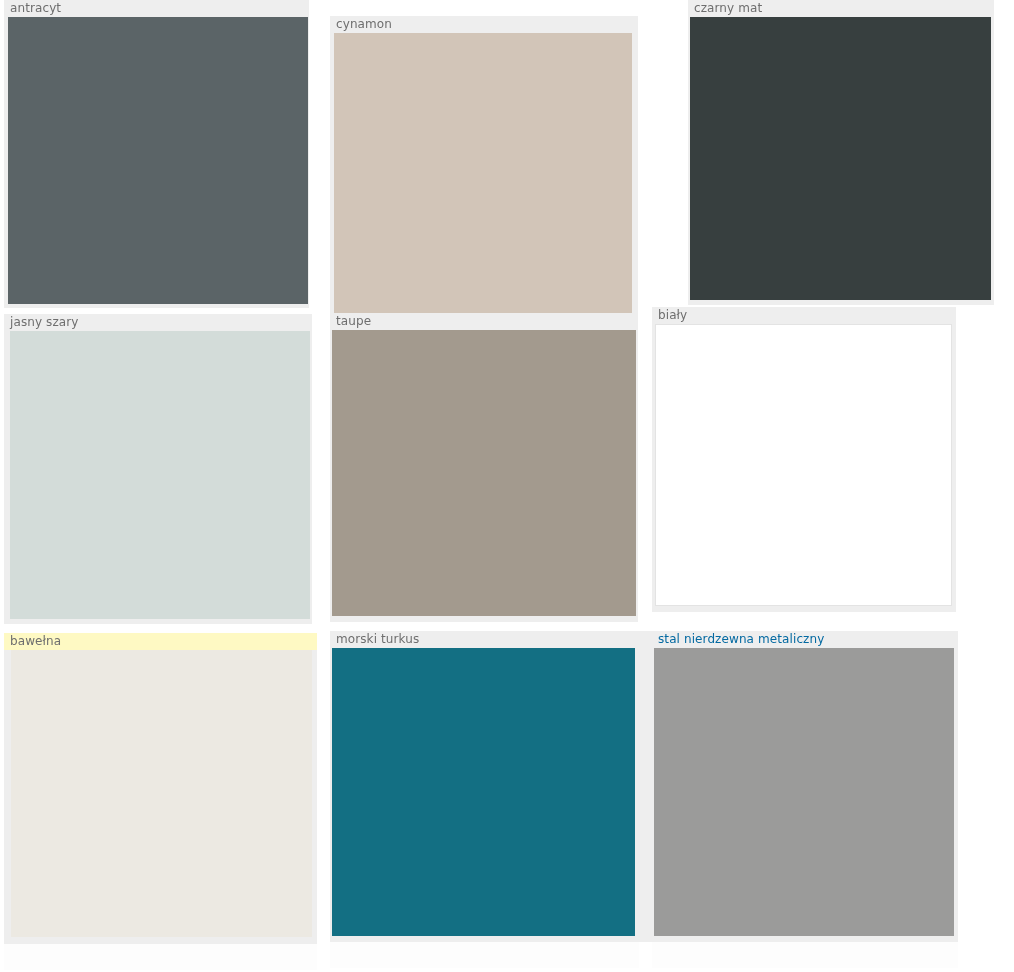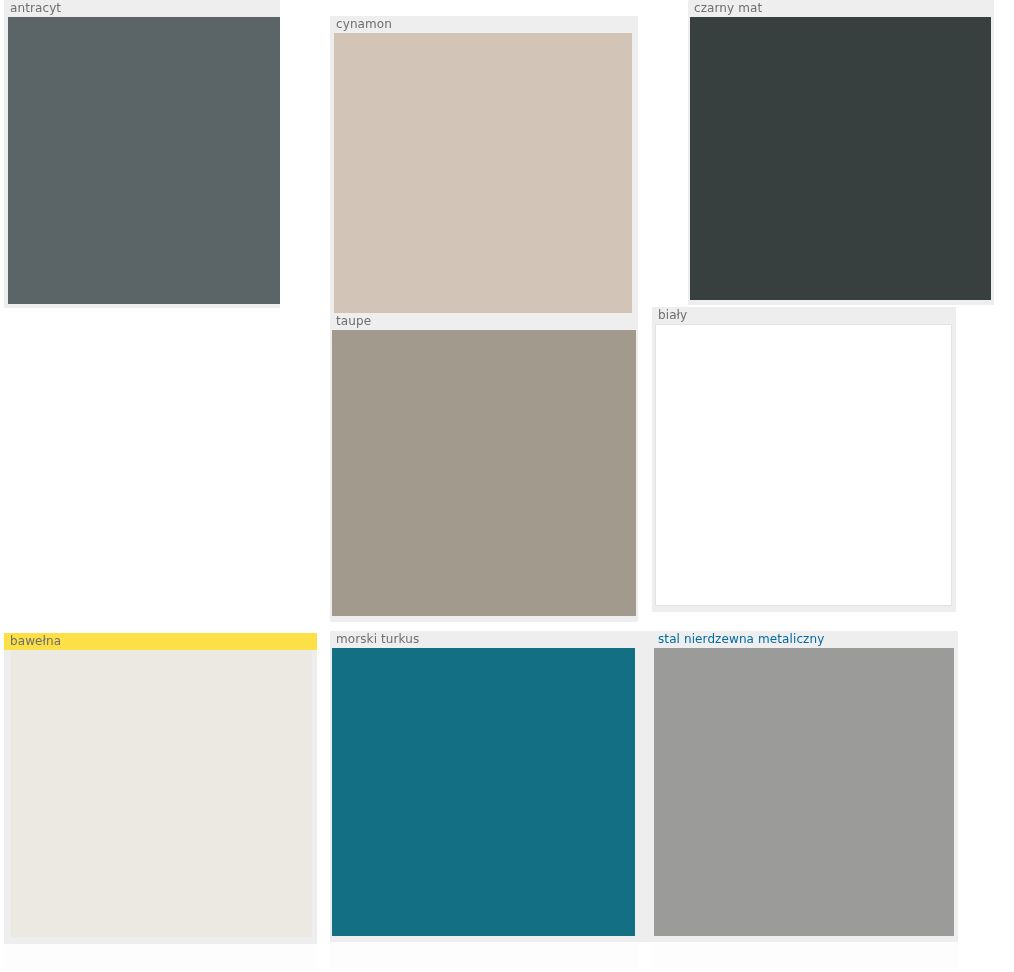--- a/index.html
+++ b/index.html
@@ -47,21 +47,21 @@
     letter-spacing: 0.1px;
     font-weight: 400;
   }
   .swatch-chip {
     display: block;
     box-sizing: border-box;
   }
 
   
   
-  #card-antracyt   { left: 4px;   top: 0px;   width: 276px; height: 308px; }
+  #card-antracyt   { left: 4px;   top: 0px;   width: 305px; height: 308px; }
   #card-antracyt   .swatch-chip { margin: 0 1px 4px 4px; width: 300px; height: 287px; }
 
   #card-jasny-szary { left: 4px;  top: 314px; width: 308px; height: 310px; }
   #card-jasny-szary .swatch-chip { margin: 0 4px 5px 6px; width: 300px; height: 288px; }
 
   #card-bawelna    { left: 4px;   top: 633px; width: 313px; height: 311px; }
   #card-bawelna    .swatch-chip { margin: 0 5px 7px 7px; width: 301px; height: 287px; }
 
   
   #card-cynamon    { left: 330px; top: 0px;   width: 308px; height: 307px; }
@@ -113,37 +113,43 @@
     <div class="swatch-chip" style="background-color: rgb(210, 197, 184);"></div>
   </div>
 
   <div class="swatch-card" id="card-czarny-mat" style="background: rgb(238, 238, 238); margin-left: 36px;">
     <div class="swatch-card-header" style="background: rgb(238, 238, 238);">
       <span class="swatch-label" style="color: rgb(110, 110, 110);">czarny mat</span>
     </div>
     <div class="swatch-chip" style="background-color: rgb(55, 63, 63);"></div>
   </div>
 
+  <div class="swatch-card" id="card-jasny-szary" style="background: rgb(238, 238, 238);">
+    <div class="swatch-card-header" style="background: rgb(238, 238, 238);">
+      <span class="swatch-label" style="color: rgb(110, 110, 110);">jasny szary</span>
+    </div>
+    <div class="swatch-chip" style="background-color: rgb(211, 220, 217);"></div>
+  </div>
 
   <div class="swatch-card" id="card-taupe" style="background: rgb(238, 238, 238);">
     <div class="swatch-card-header" style="background: rgb(238, 238, 238);">
       <span class="swatch-label" style="color: rgb(110, 110, 110);">taupe</span>
     </div>
     <div class="swatch-chip" style="background-color: rgb(163, 154, 142);"></div>
   </div>
 
   <div class="swatch-card" id="card-bialy" style="background: rgb(238, 238, 238);">
     <div class="swatch-card-header" style="background: rgb(238, 238, 238);">
       <span class="swatch-label" style="color: rgb(110, 110, 110);">biały</span>
     </div>
     <div class="swatch-chip" style="background-color: rgb(255, 255, 255); border: 1px solid rgb(227, 227, 227);"></div>
   </div>
 
   <div class="swatch-card" id="card-bawelna" style="background: rgb(238, 238, 238);">
-    <div class="swatch-card-header" style="background: #fde047;">
+    <div class="swatch-card-header" style="background: #fef9c3;">
       <span class="swatch-label" style="color: rgb(110, 110, 110);">bawełna</span>
     </div>
     <div class="swatch-chip" style="background-color: rgb(236, 233, 226);"></div>
   </div>
 
   <div class="swatch-card" id="card-morski-turkus" style="background: rgb(238, 238, 238);">
     <div class="swatch-card-header" style="background: rgb(238, 238, 238);">
       <span class="swatch-label" style="color: rgb(110, 110, 110);">morski turkus</span>
     </div>
     <div class="swatch-chip" style="background-color: rgb(19, 111, 131);"></div>

